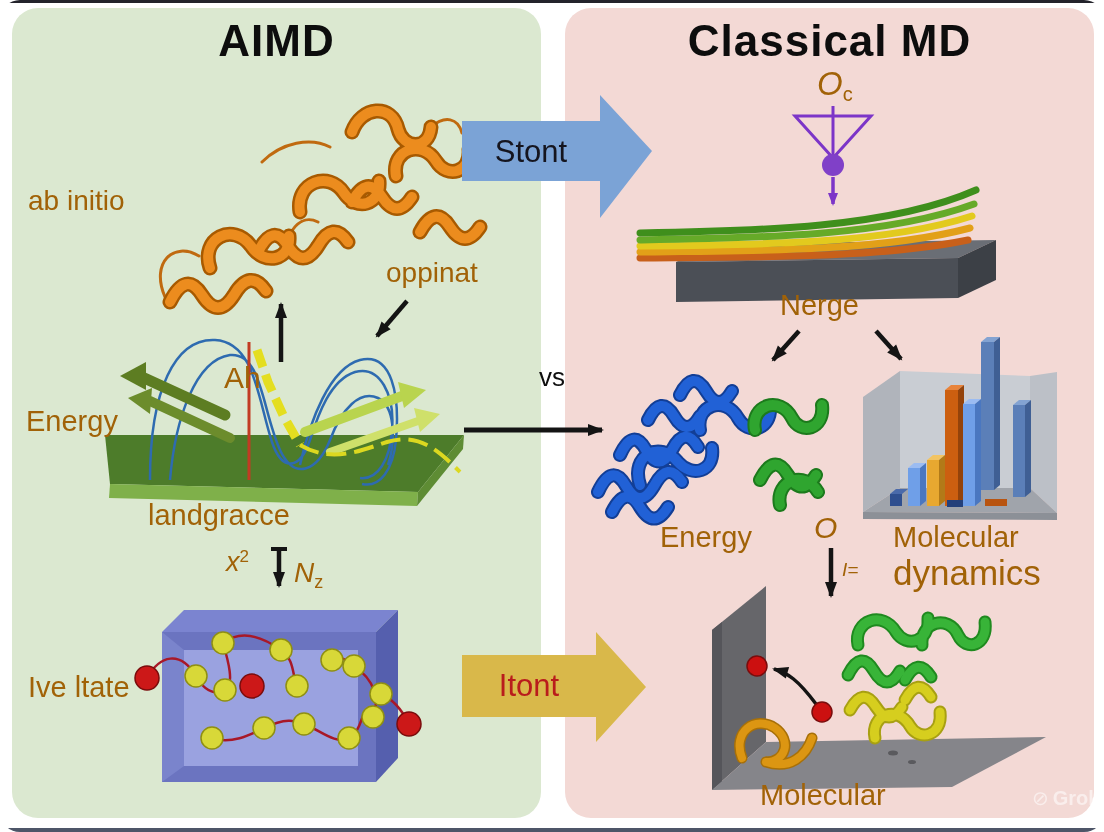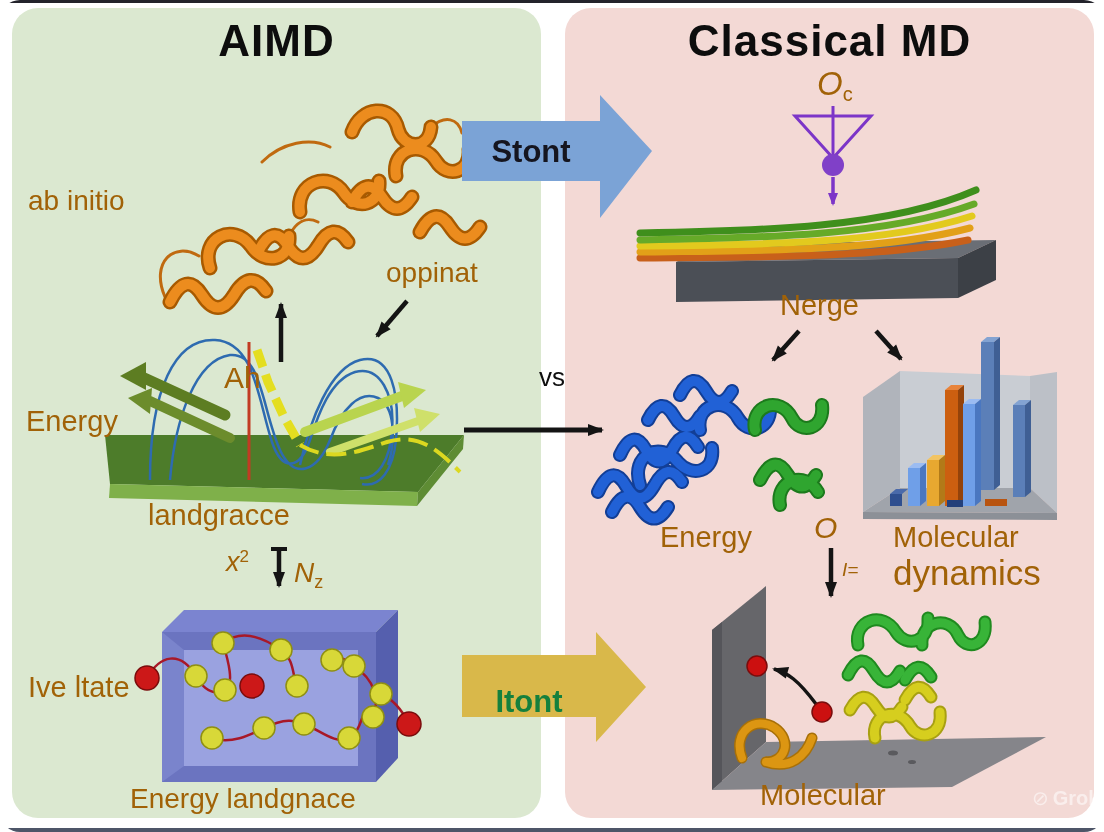--- a/index.html
+++ b/index.html
@@ -12,21 +12,21 @@
   .panel.left{left:12px;width:529px;background:#dbe8d0;}
   .panel.right{left:565px;width:529px;background:#f3d9d5;}
   svg.art{position:absolute;left:0;top:0;}
   .title{position:absolute;top:16px;width:529px;text-align:center;font-size:44px;font-weight:bold;
          color:#0d0d0d;letter-spacing:1px;}
   .title.l{left:12px;}
   .title.r{left:565px;}
   .lbl{position:absolute;color:#a16207;font-size:28px;line-height:1.08;white-space:nowrap;}
   .ctr{}
   .it{font-style:italic;}
-  .arrowtxt{position:absolute;text-align:center;font-weight:bold;font-size:31px;color:#15151f;}
+  .arrowtxt{position:absolute;text-align:center;font-weight:normal;font-size:31px;color:#15151f;}
   .vs{position:absolute;left:512px;top:362px;width:80px;text-align:center;font-weight:normal;
       font-size:26px;color:#0e0e0e;}
   .supx{font-size:17px;vertical-align:9px;}
   .subx{font-size:18px;vertical-align:-6px;}
   .oc{font-size:33px;}
   .oc .subx{font-size:20px;}
   .omid{font-size:30px;}
   .ieq{font-size:19px;}
   .watermark{position:absolute;left:1032px;top:786px;width:72px;overflow:hidden;white-space:nowrap;
              color:rgba(255,255,255,0.55);font-size:20px;font-weight:bold;}
@@ -224,25 +224,24 @@
   <div class="lbl ctr" style="left:148px;top:500px;width:260px;font-size:29px;">landgracce</div>
 
   <div class="lbl" style="left:226px;top:548px;font-size:27px;text-align:right;">
     <span class="it">x</span><span class="supx">2</span>
   </div>
   <div class="lbl" style="left:294px;top:558px;">
     <span class="it">N</span><span class="subx">z</span>
   </div>
 
   <div class="lbl" style="left:28px;top:672px;font-size:29px;">Ive ltate</div>
-  <div class="lbl ctr" style="left:130px;top:784px;width:310px;">Energy landgnace</div>
 
   <div class="arrowtxt" style="left:462px;top:134px;width:138px;">Stont</div>
   <div class="vs">vs</div>
-  <div class="arrowtxt" style="left:462px;top:684px;width:134px;color:#15803d;">Itont</div>
+  <div class="arrowtxt" style="left:462px;top:668px;width:134px;color:#b91c1c;">Itont</div>
 
   <div class="lbl oc" style="left:817px;top:66px;">
     <span class="it">O</span><span class="subx">c</span>
   </div>
   <div class="lbl ctr" style="left:780px;top:290px;width:112px;font-size:29px;">Nerge</div>
   <div class="lbl ctr" style="left:660px;top:522px;width:104px;font-size:29px;">Energy</div>
   <div class="lbl ctr" style="left:893px;top:522px;width:134px;font-size:29px;">Molecular</div>
   <div class="lbl ctr" style="left:893px;top:554px;width:134px;font-size:35px;">dynamics</div>
   <div class="lbl it omid" style="left:814px;top:512px;">O</div>
   <div class="lbl it ieq" style="left:842px;top:560px;">I=</div>

